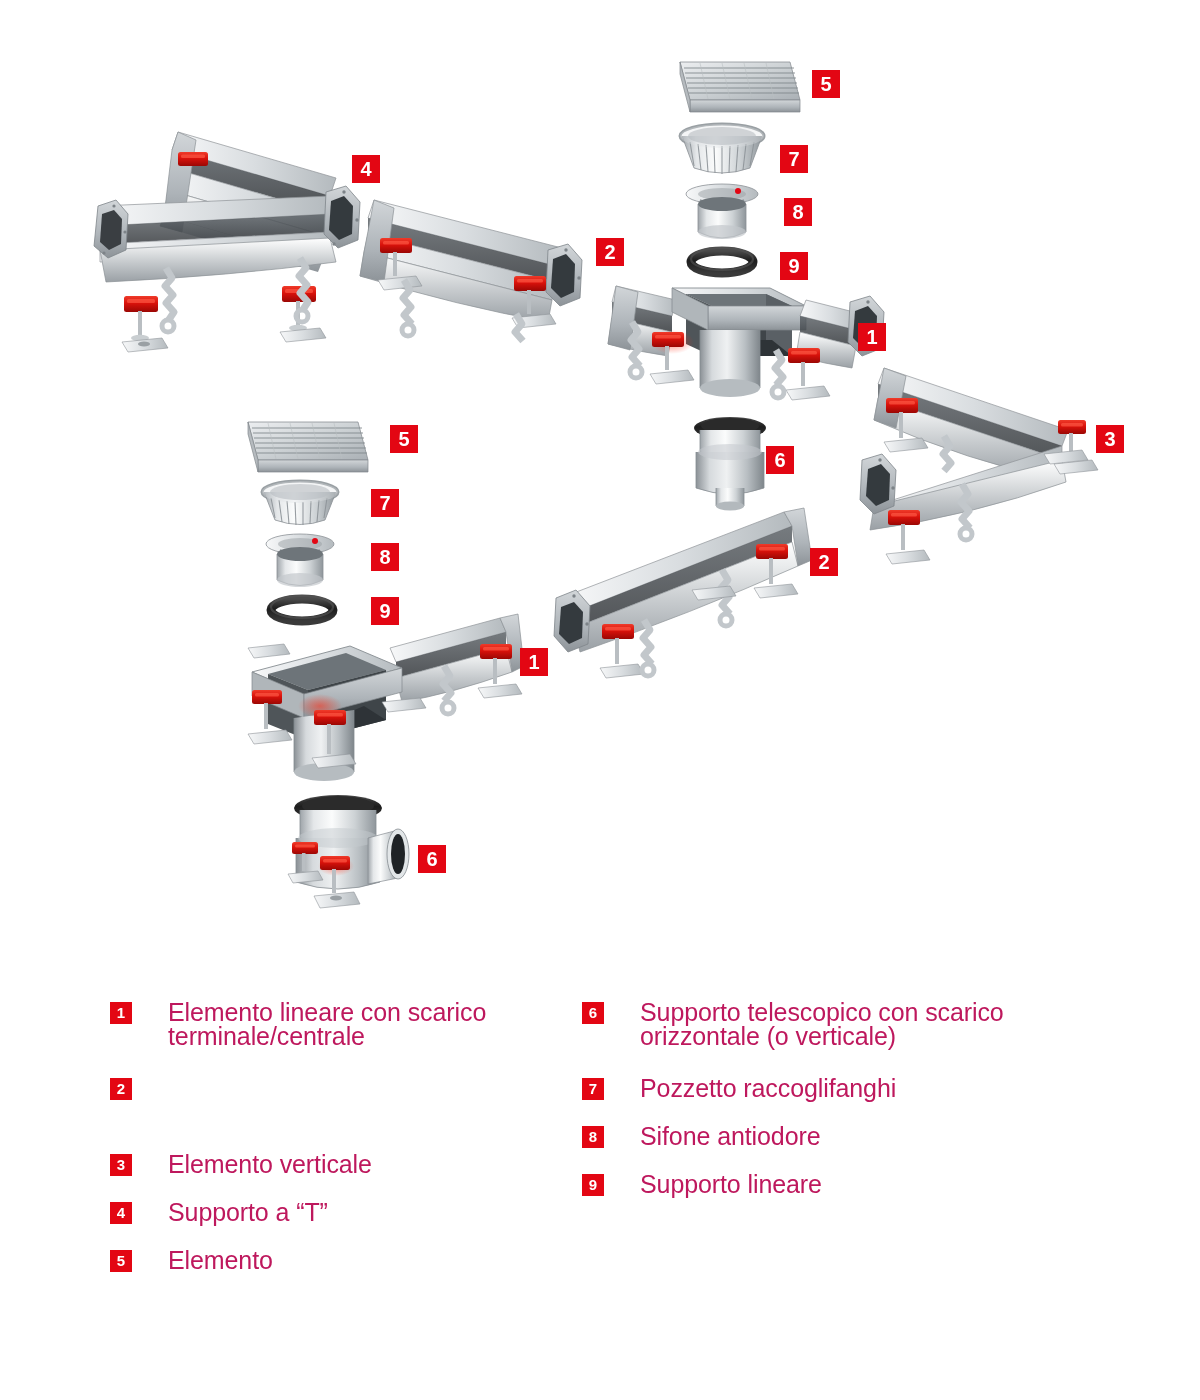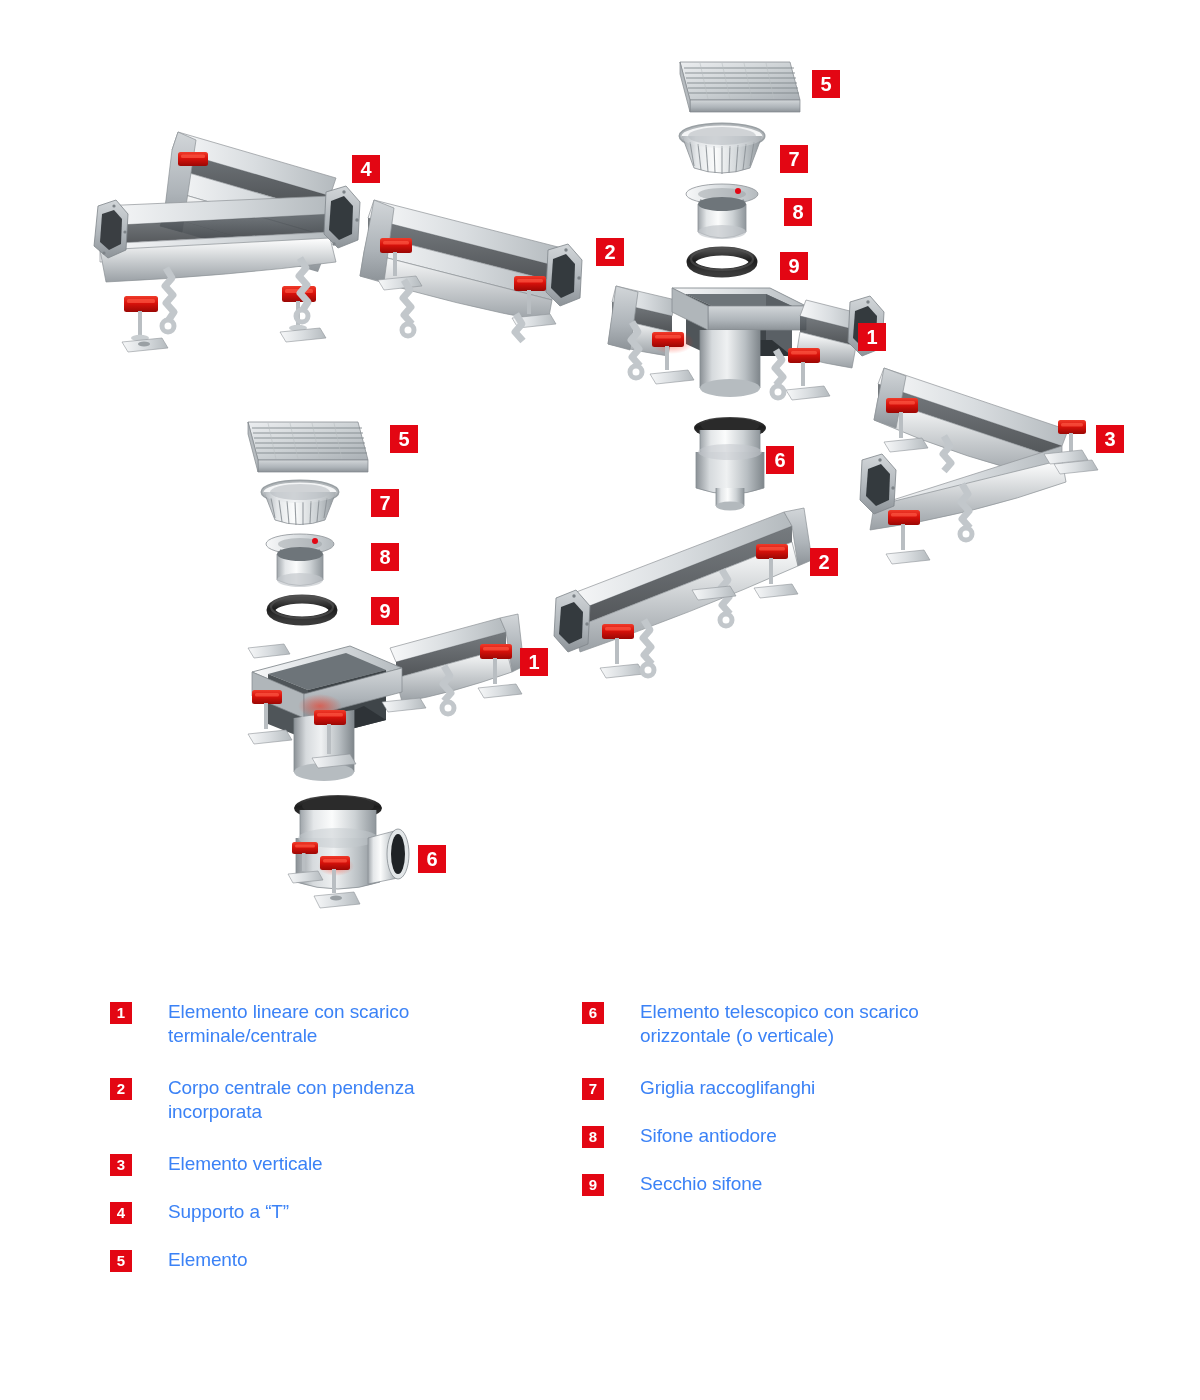--- a/index.html
+++ b/index.html
@@ -28,21 +28,21 @@
   .legend-col{position:absolute;top:0;width:480px;}
   .legend-col.left{left:110px;}
   .legend-col.right{left:582px;}
   .legend-row{position:absolute;display:flex;align-items:flex-start;}
   .legend-badge{
     flex:0 0 auto;width:22px;height:22px;background:#e30613;
     color:#fff;font-weight:bold;font-size:15px;line-height:22px;
     text-align:center;margin-top:2px;
   }
   .legend-text{
-    margin-left:36px;font-size:19px;line-height:24px;color:#3b82f6;
+    margin-left:36px;font-size:25px;line-height:24px;color:#be185d;
     letter-spacing:-0.1px;white-space:pre-line;
   }
 </style>
 </head>
 <body>
 
 <div id="stage">
 
   <div class="diagram">
     <svg width="1200" height="960" viewBox="0 0 1200 960" xmlns="http://www.w3.org/2000/svg">
@@ -514,52 +514,50 @@
   <div class="legend">
 
     <div class="legend-col left">
       <div class="legend-row" style="top:0px;">
         <span class="legend-badge">1</span>
         <span class="legend-text">Elemento lineare con scarico
 terminale/centrale</span>
       </div>
       <div class="legend-row" style="top:76px;">
         <span class="legend-badge">2</span>
-        <span class="legend-text">Corpo centrale con pendenza
-incorporata</span>
       </div>
       <div class="legend-row" style="top:152px;">
         <span class="legend-badge">3</span>
         <span class="legend-text">Elemento verticale</span>
       </div>
       <div class="legend-row" style="top:200px;">
         <span class="legend-badge">4</span>
         <span class="legend-text">Supporto a “T”</span>
       </div>
       <div class="legend-row" style="top:248px;">
         <span class="legend-badge">5</span>
         <span class="legend-text">Elemento</span>
       </div>
     </div>
 
     <div class="legend-col right">
       <div class="legend-row" style="top:0px;">
         <span class="legend-badge">6</span>
-        <span class="legend-text">Elemento telescopico con scarico
+        <span class="legend-text">Supporto telescopico con scarico
 orizzontale (o verticale)</span>
       </div>
       <div class="legend-row" style="top:76px;">
         <span class="legend-badge">7</span>
-        <span class="legend-text">Griglia raccoglifanghi</span>
+        <span class="legend-text">Pozzetto raccoglifanghi</span>
       </div>
       <div class="legend-row" style="top:124px;">
         <span class="legend-badge">8</span>
         <span class="legend-text">Sifone antiodore</span>
       </div>
       <div class="legend-row" style="top:172px;">
         <span class="legend-badge">9</span>
-        <span class="legend-text">Secchio sifone</span>
+        <span class="legend-text">Supporto lineare</span>
       </div>
     </div>
 
   </div>
 
 </div>
 
 </body></html>

